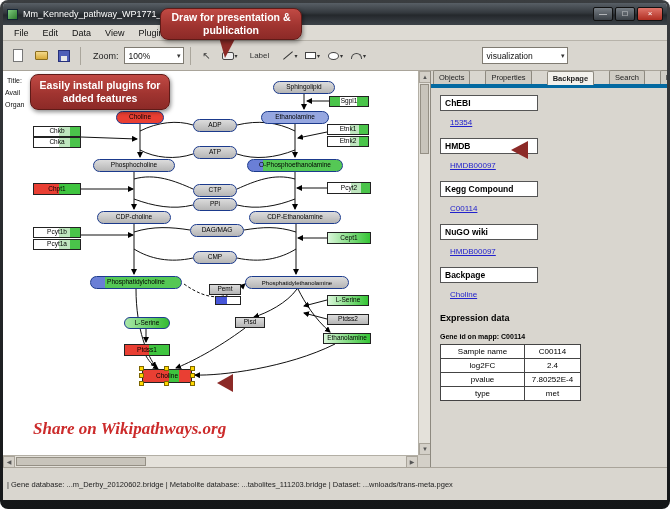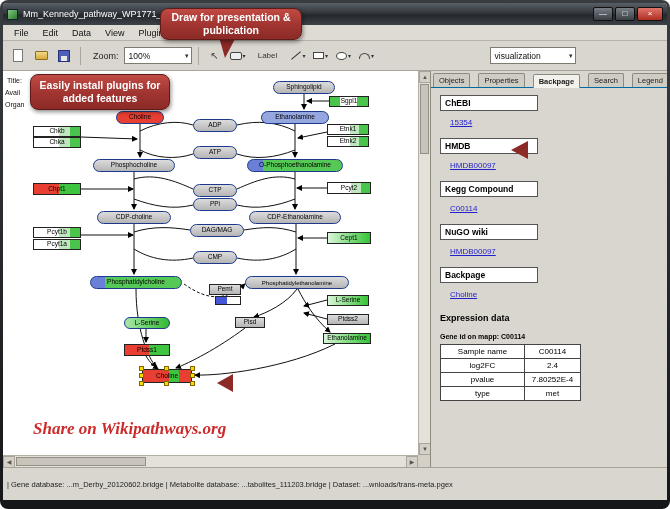--- a/index.html
+++ b/index.html
@@ -25,21 +25,21 @@
   .i-save::after{content:"";position:absolute;left:2px;top:5px;width:6px;height:5px;background:#e8e8e8;}
   .i-dnode{width:12px;height:8px;border:1px solid #444;border-radius:2px;background:#eee;}
   .i-rect{width:11px;height:7px;border:1px solid #444;background:#fff;}
   .i-ellipse{width:11px;height:8px;border:1px solid #444;border-radius:50%;background:#fff;}
   .i-arc{width:11px;height:6px;border:1px solid #444;border-bottom:none;border-radius:11px 11px 0 0;background:transparent;}
   .i-line{width:12px;height:12px;position:relative;}
   .i-line::after{content:"";position:absolute;left:0;top:5px;width:12px;height:1px;background:#333;transform:rotate(-40deg);}
   .zoom-label{font-size:9px;color:#222;margin:0 2px 0 6px;}
   .combo{height:17px;background:#fff;border:1px solid #7f7b72;display:flex;align-items:center;font-size:8.5px;padding:0 2px 0 4px;color:#111;}
   .combo .caret{margin-left:auto;font-size:7px;color:#333;padding-left:3px;}
-  #zoom-combo{width:68px;}
+  #zoom-combo{width:60px;}
   #vis-combo{width:86px;margin-left:110px;}
   .tool-caret{font-size:6px;color:#333;margin-left:1px;}
   
   #main{flex:1;display:flex;min-height:0;}
   #canvas-wrap{flex:1;position:relative;background:#fff;border-right:1px solid #8d897f;overflow:hidden;}
   #drawing{position:absolute;left:2px;top:4px;width:404px;height:390px;}
   #edges{position:absolute;left:0;top:0;pointer-events:none;}
   .node{position:absolute;display:flex;align-items:center;justify-content:center;font-size:6.5px;line-height:1;color:#000;white-space:nowrap;overflow:visible;z-index:2;}
   .m{border:1px solid #1b3a8c;border-radius:8px;background:linear-gradient(180deg,#e2e2e2,#b9b9b9);}
   .g{border:1px solid #222;background:#fff;}
@@ -65,21 +65,21 @@
   .hscroll{position:absolute;left:0;bottom:0;right:12px;height:12px;background:#e4e1da;border-top:1px solid #b3afa5;display:flex;align-items:center;}
   .sb-btn{width:12px;height:12px;font-size:6px;color:#555;display:flex;align-items:center;justify-content:center;background:#d4d0c8;border:1px solid #a9a49a;}
   .vscroll .sb-btn{position:absolute;left:0;}
   .v-up{top:0;} .v-down{bottom:0;}
   .v-thumb{position:absolute;left:1px;top:13px;width:9px;height:70px;background:#c8c4bb;border:1px solid #948f84;}
   .h-thumb{width:130px;height:9px;background:#c8c4bb;border:1px solid #948f84;margin-left:1px;}
   .hscroll .sb-right{margin-left:auto;}
   .sb-corner{position:absolute;right:0;bottom:0;width:12px;height:12px;background:#d4d0c8;}
   
   #sidebar{width:236px;background:#d9d6cf;display:flex;flex-direction:column;flex:0 0 auto;}
-  #tabs{display:flex;align-items:flex-end;height:17px;padding:2px 2px 0 2px;gap:8px;border-bottom:1px solid #0369a1;}
+  #tabs{display:flex;align-items:flex-end;height:17px;padding:2px 2px 0 2px;gap:15px;border-bottom:4px solid #0369a1;}
   .tab{font-size:7.5px;padding:2px 5px;background:#cfccc4;border:1px solid #8d897f;border-bottom:none;border-radius:2px 2px 0 0;color:#222;}
   .tab.active{background:#f3f1ec;font-weight:bold;position:relative;top:1px;}
   #bp-content{flex:1;padding:7px 9px;overflow:hidden;}
   .bp-header{width:98px;border:1px solid #555;background:#fff;font-size:8.5px;font-weight:bold;padding:2px 4px;color:#000;}
   .bp-link{display:inline-block;font-size:8px;color:#2222cc;text-decoration:underline;margin:4px 0 11px 10px;}
   .bp-value{display:inline-block;font-size:8px;color:#000;margin:4px 0 11px 2px;}
   .bp-expression{font-size:9px;font-weight:bold;margin:3px 0 10px 0;color:#000;}
   .bp-geneid{font-size:7px;font-weight:bold;margin:0 0 4px 0;color:#000;}
   .bp-table{border-collapse:collapse;background:#fff;}
   .bp-table td{border:1px solid #444;font-size:8px;text-align:center;padding:2px 4px;color:#000;}

